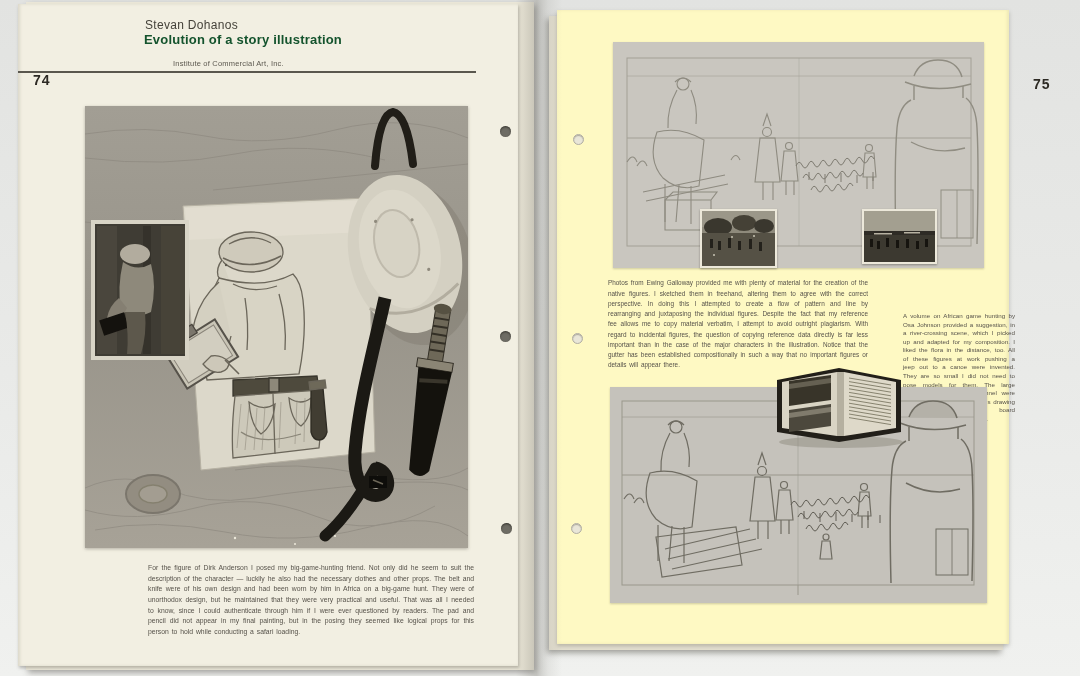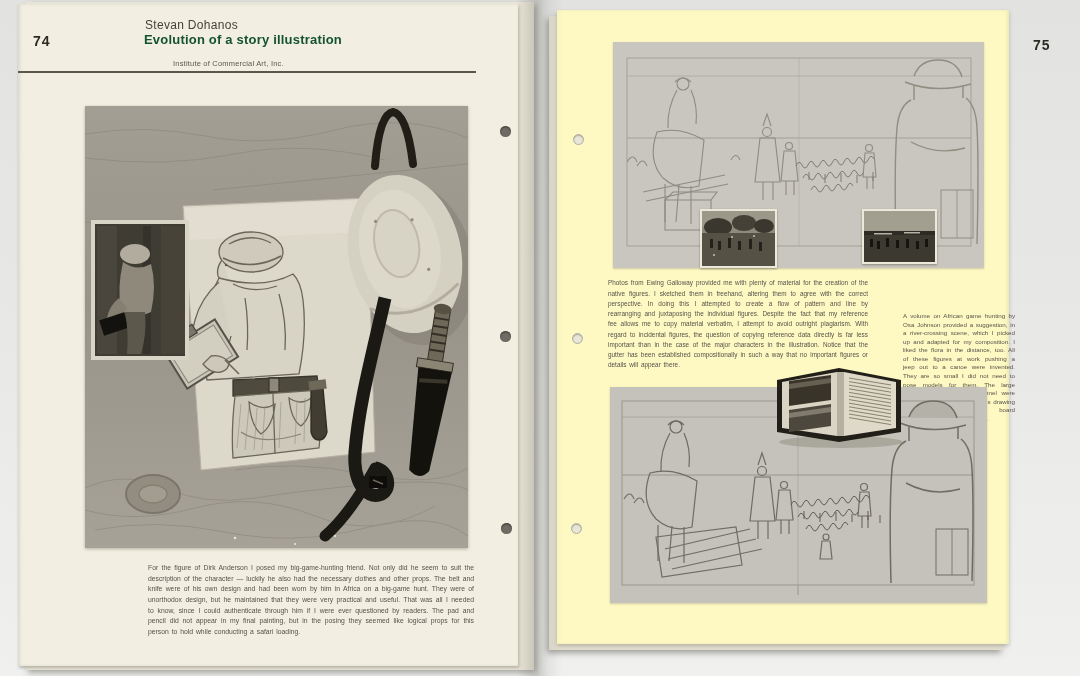--- a/index.html
+++ b/index.html
@@ -14,21 +14,21 @@
   #sheet-74{left:18px;top:4px;width:500px;height:662px;background:#f2efe2;
     box-shadow:1px 2px 3px rgba(80,78,70,.35), inset 2px 0 3px rgba(120,115,100,.18);}
   #sheet-75-under{left:549px;top:16px;width:454px;height:634px;background:#e3dfd0;
     box-shadow:-2px 3px 6px rgba(80,78,70,.5);}
   #sheet-75{left:557px;top:10px;width:452px;height:634px;background:#fef9c3;
     box-shadow:0 2px 4px rgba(80,78,70,.3), inset -2px 0 3px rgba(120,115,100,.12);}
   #gutter-shadow{position:absolute;left:516px;top:0;width:46px;height:676px;
     background:linear-gradient(90deg,rgba(110,108,100,0) 0%,rgba(110,108,100,.30) 45%,rgba(110,108,100,.10) 70%,rgba(110,108,100,0) 100%);
     pointer-events:none;z-index:5;}
   
-  .pageno{position:absolute;font-weight:700;font-size:14px;letter-spacing:1px;color:#2d2a24;}
+  .pageno{position:absolute;font-weight:700;font-size:14px;letter-spacing:1px;color:#2d2a24;margin-top:39px;}
   #pn74{left:15px;top:29px;}
   #pn75{left:476px;top:27px;}
   .author{position:absolute;left:127px;top:14px;font-size:12px;color:#45423a;letter-spacing:.3px;}
   .title{position:absolute;left:126px;top:28px;font-size:13px;font-weight:700;color:#14532d;letter-spacing:.2px;}
   .imprint{position:absolute;left:127px;top:55px;font-size:7.5px;color:#5c584f;letter-spacing:.2px;padding-left:28px;}
   .rule{position:absolute;left:0;top:67px;width:458px;height:2px;background:#5a574e;}
   figure{margin:0;padding:0;position:absolute;}
   #photo-74{left:67px;top:102px;width:383px;height:442px;box-shadow:0 1px 3px rgba(60,58,50,.35);}
   .caption{position:absolute;text-align:justify;color:#56524a;word-spacing:1px;}
   #cap-74{left:130px;top:552px;width:326px;font-size:6.8px;line-height:1.58;}

